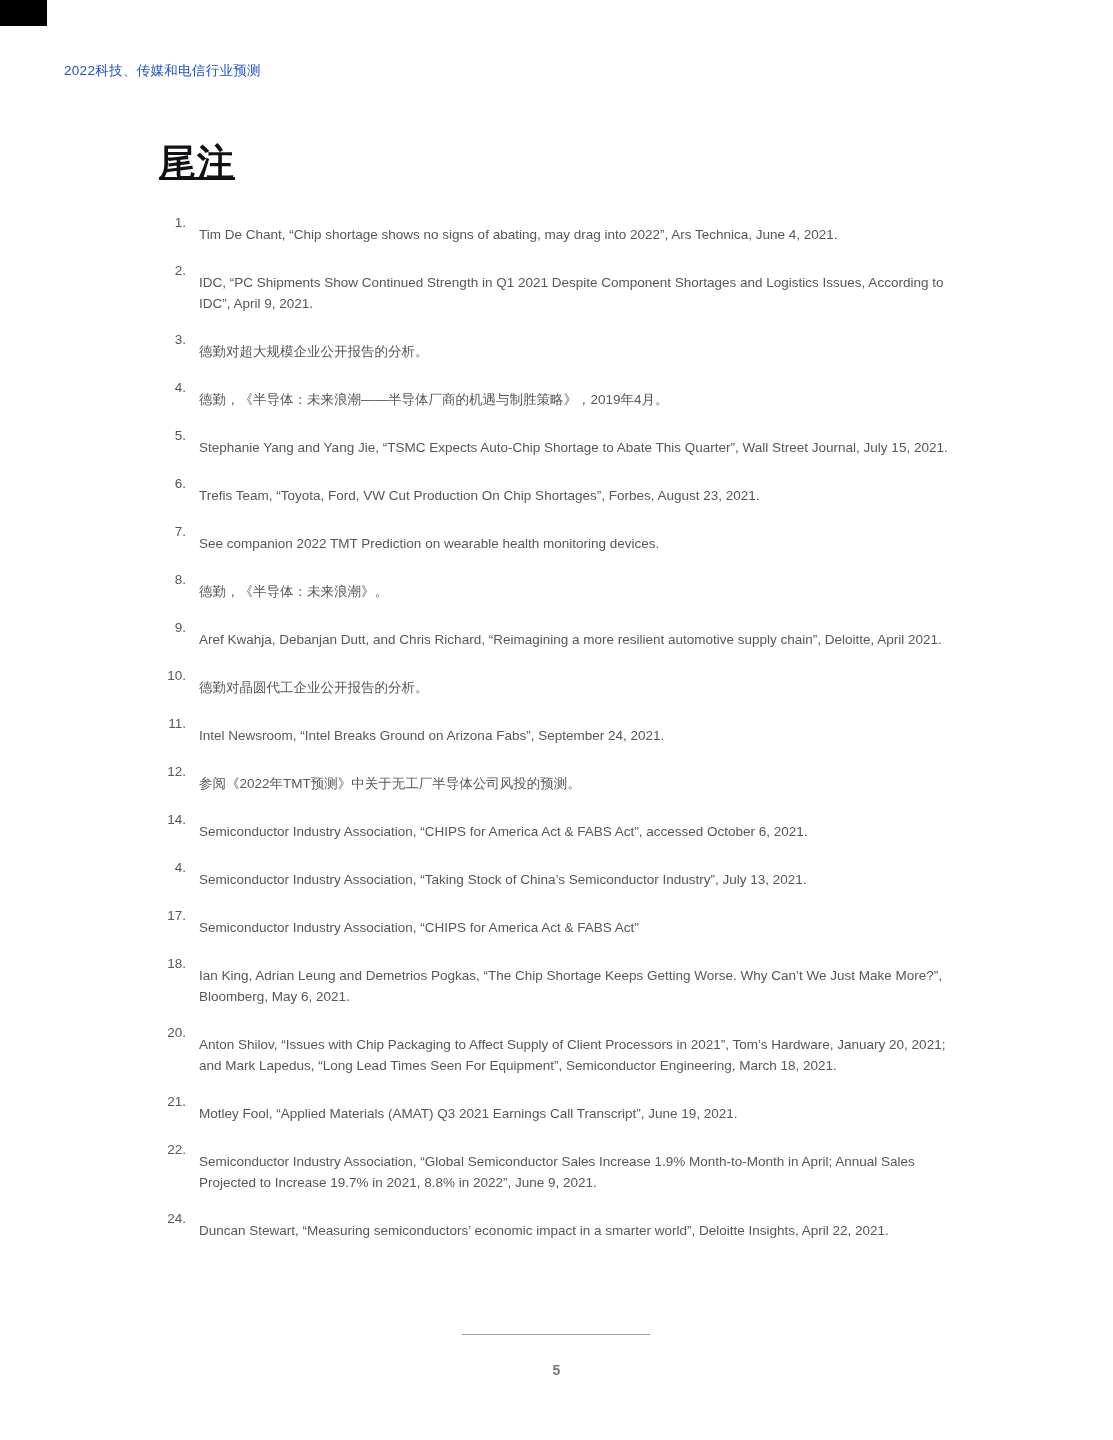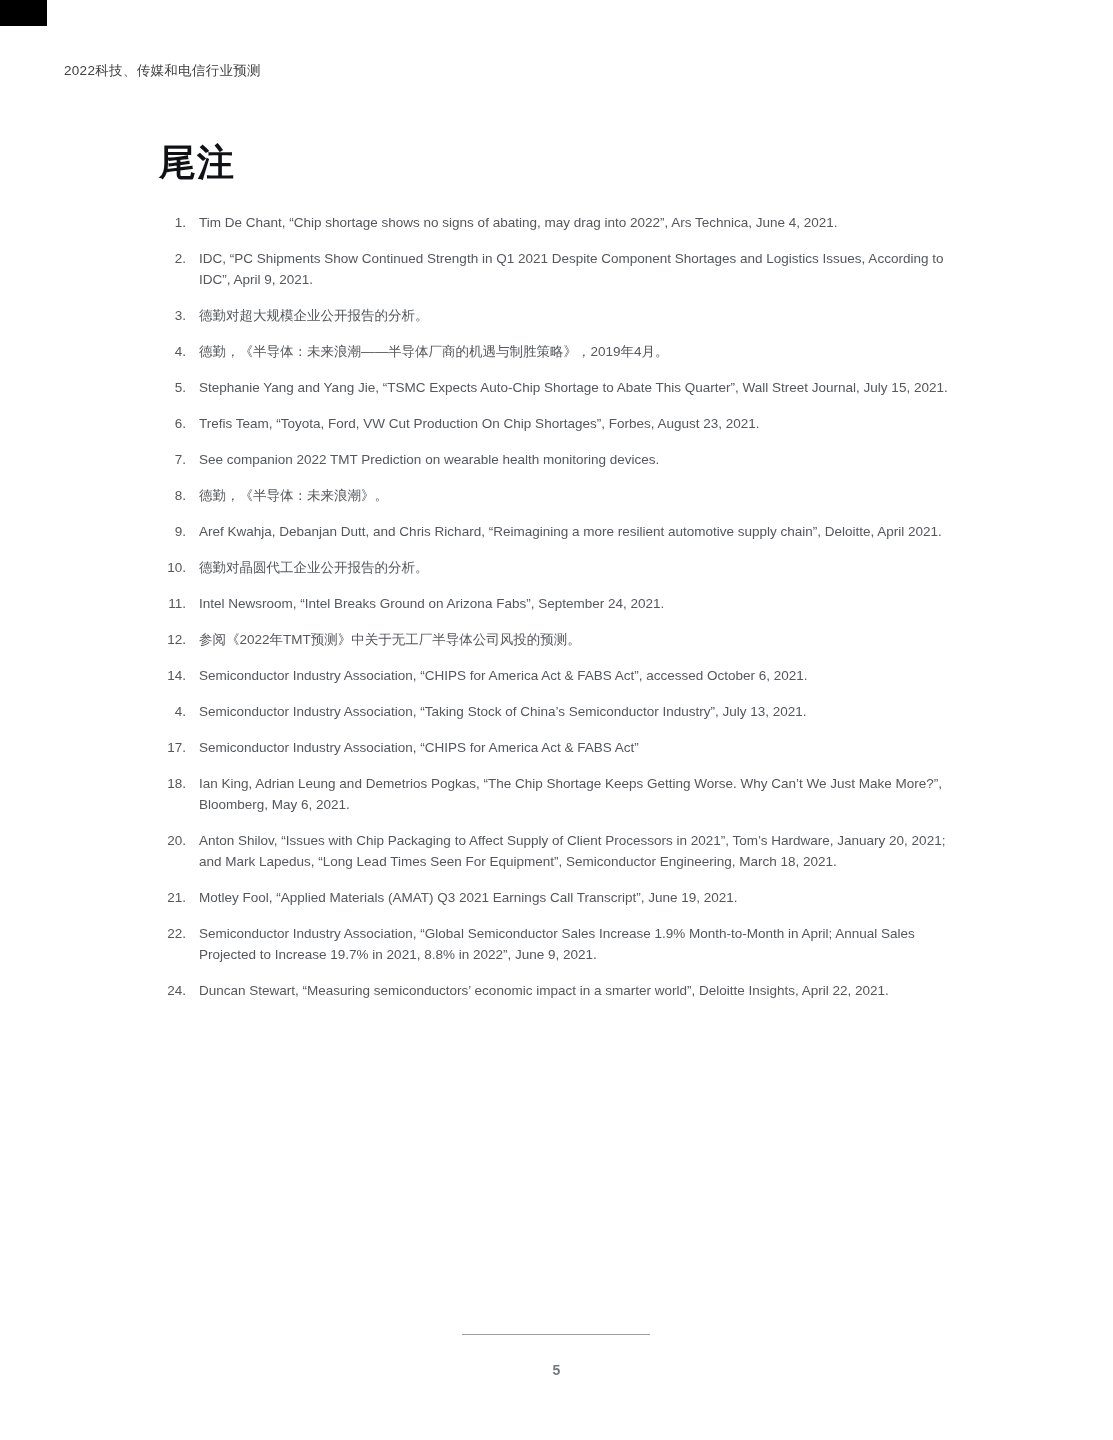--- a/index.html
+++ b/index.html
@@ -13,30 +13,31 @@
   .corner-mark {
     position: absolute;
     top: 0; left: 0;
     width: 47px; height: 26px;
     background: #000000;
   }
   .running-header {
     position: absolute;
     top: 62px; left: 64px;
     font-size: 13.5px;
-    color: #404040;
+    color: #1d4ed8;
     letter-spacing: 0.3px;
   }
   .page-title {
     position: absolute;
     top: 138px; left: 159px;
     font-size: 37px;
     font-weight: 700;
     color: #0f1114;
     letter-spacing: 1px;
+    text-decoration: underline;
   }
   .endnotes-list {
     position: absolute;
     top: 212px; left: 159px;
     width: 797px;
     list-style: none;
   }
   .endnote-item {
     display: flex;
     margin-bottom: 15px;
@@ -44,21 +45,21 @@
     line-height: 21px;
     color: #54575b;
   }
   .endnote-number {
     flex: 0 0 27px;
     width: 27px;
     text-align: right;
     margin-right: 13px;
     color: #54575b;
   }
-  .endnote-text { flex: 1; }
+  .endnote-text { flex: 1; margin-top: 12px; }
   .footer-rule {
     position: absolute;
     top: 1334px;
     left: 462px;
     width: 188px;
     height: 0;
     border-top: 1px solid #9ba0a3;
   }
   .page-number {
     position: absolute;

